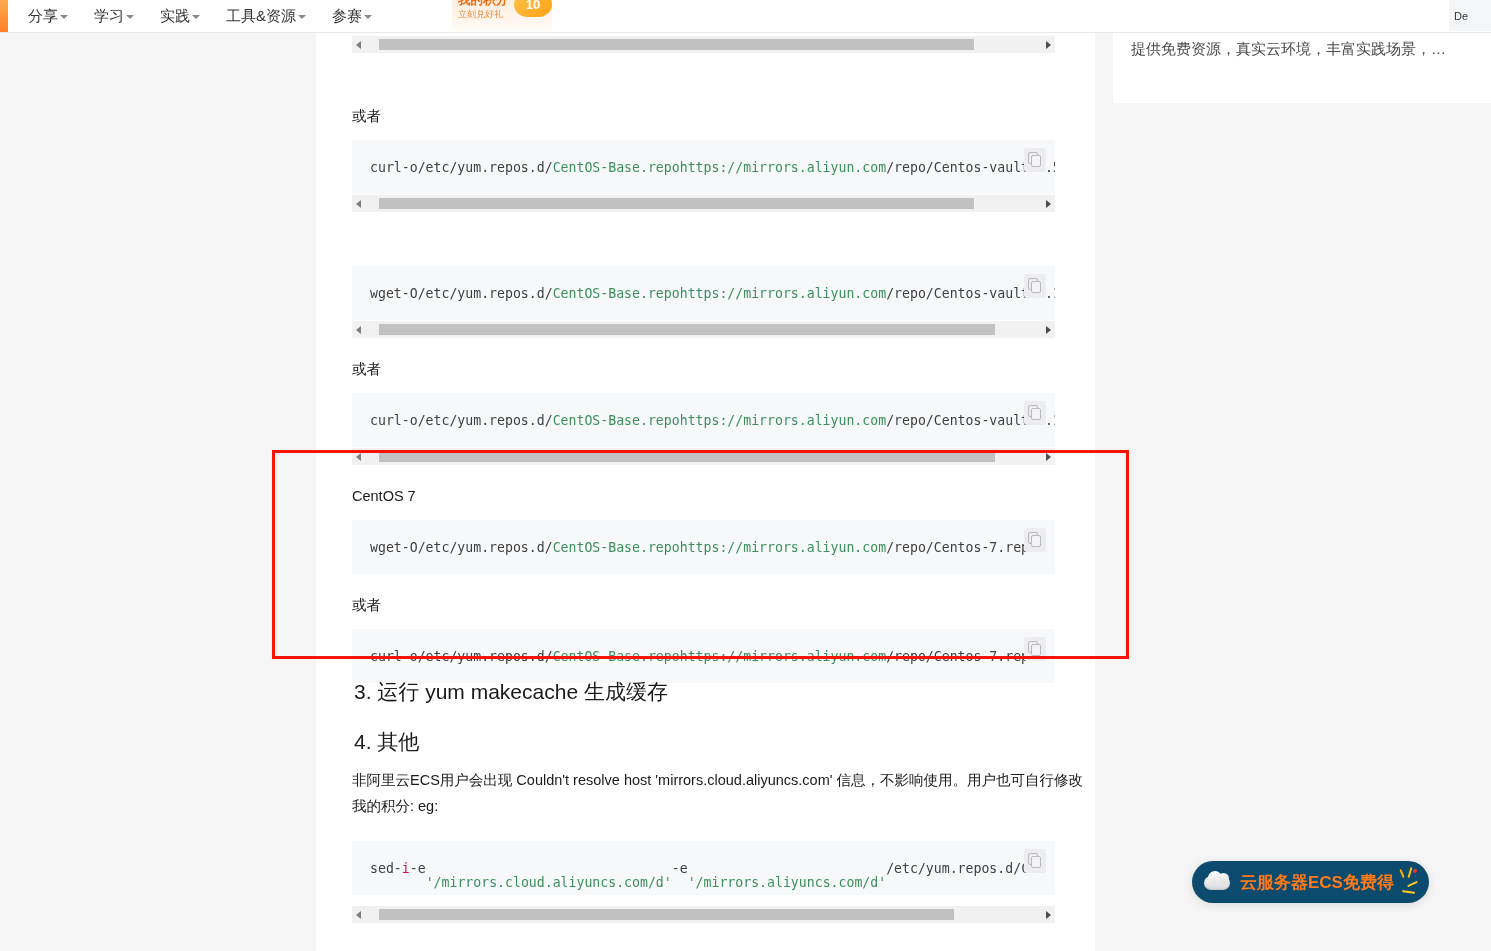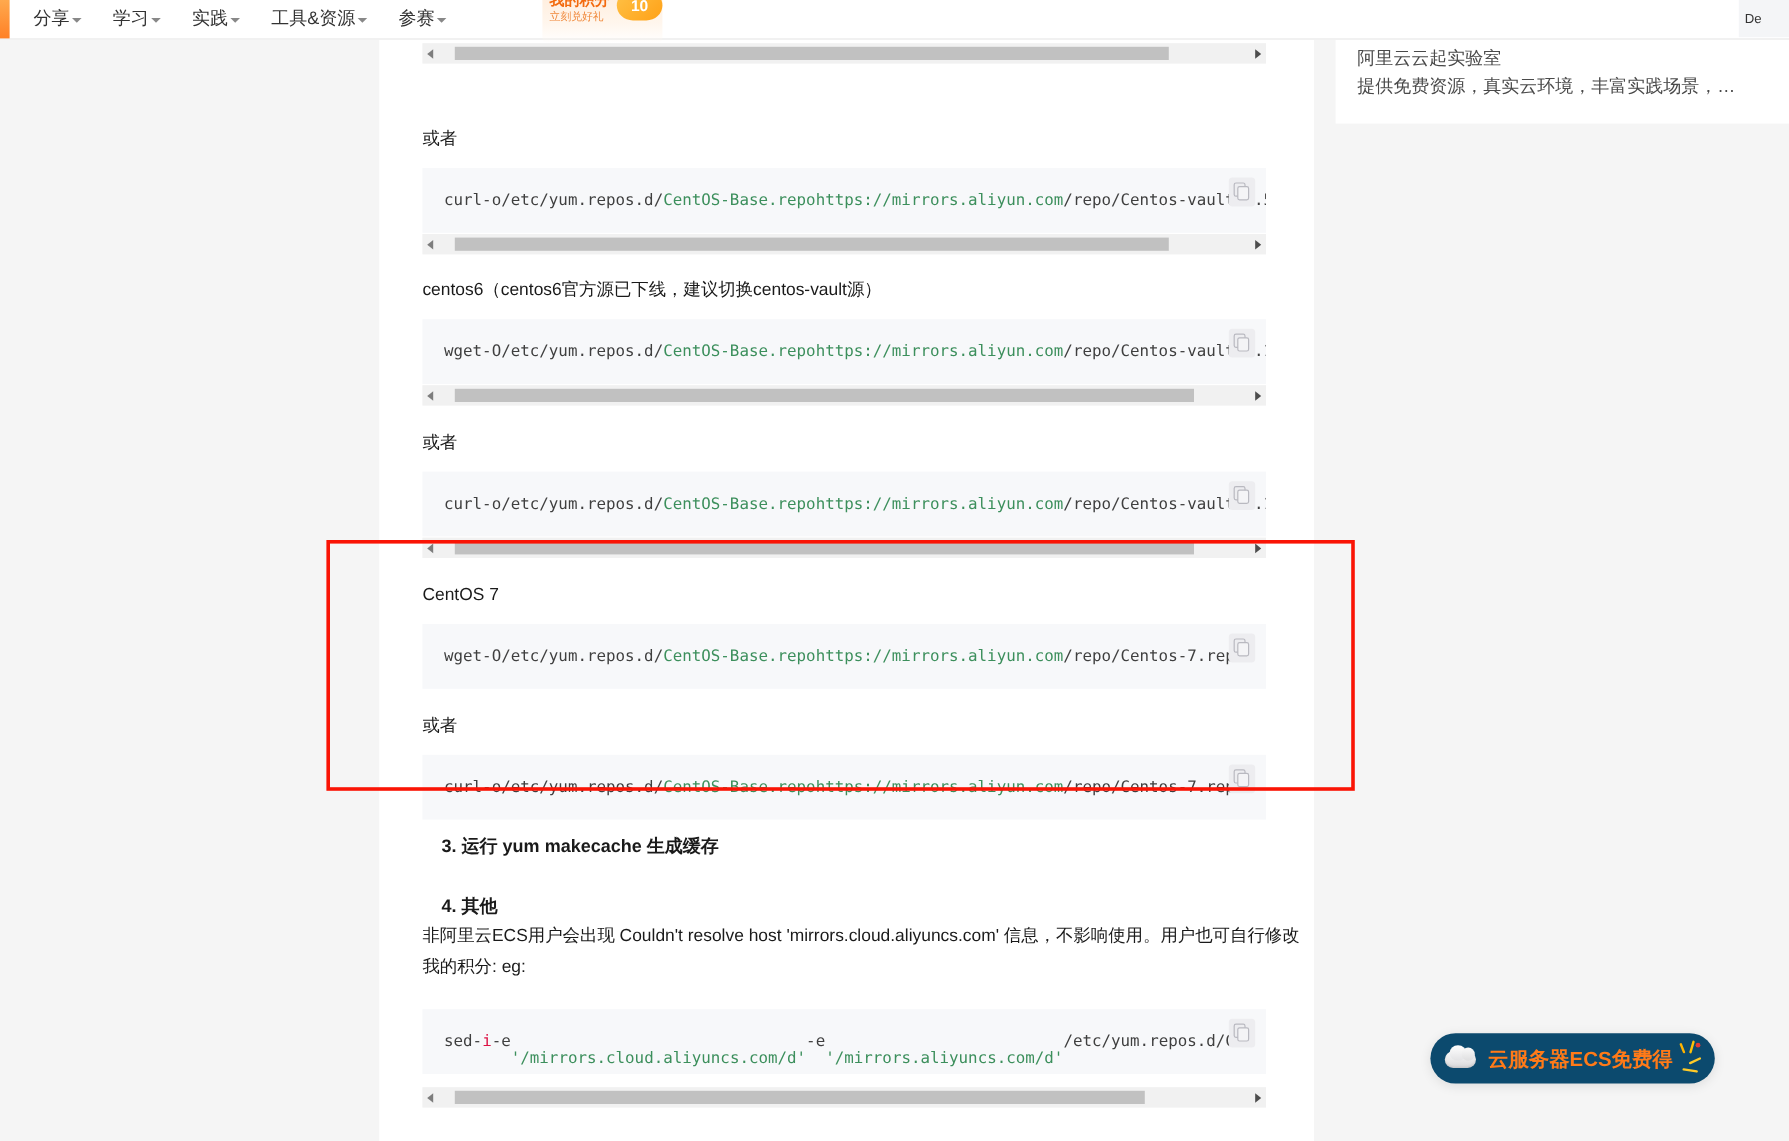--- a/index.html
+++ b/index.html
@@ -214,23 +214,23 @@
   }
   .copy-btn .sq-front {
     position: absolute; left: 7px; top: 7px;
     width: 10px; height: 12px;
     border: 1.4px solid #b9b9c0;
     border-radius: 2px;
     background: #f4f4f6;
   }
 
   .h-sec {
-    font-size: 15px; font-weight: bold;
+    font-size: 21px; font-weight: normal;
     color: #1a1a1a; line-height: 30px;
-    margin: 16px;
+    margin: 2px;
   }
 
   
   .red-rect {
     position: absolute;
     left: 272px; top: 450px;
     width: 857px; height: 209px;
     border: 3px solid #fa1405;
     pointer-events: none;
     z-index: 30;
@@ -324,21 +324,20 @@
       <span class="points-num">10</span>
     </div>
   </div>
 
   <div class="top-right-frag">
     <span>De</span>
   </div>
 </div>
 
 <div class="right-panel">
-  <div class="rp-title">阿里云云起实验室</div>
   <div class="rp-desc">提供免费资源，真实云环境，丰富实践场景，…</div>
 </div>
 
 <div class="article" id="article">
     <div class="scroll-row" style="position: absolute; left: 36px; top: 3px;">
       <div class="sb-arrow-l"></div>
       <div class="sb-track">
         <div class="sb-thumb" style="left: 2%; width: 88%;"></div>
       </div>
       <div class="sb-arrow-r"></div>
@@ -359,21 +358,20 @@
         <span class="sq-front"></span>
       </div>
     </div>
     <div class="scroll-row" style="position: absolute; left: 36px; top: 162px;">
       <div class="sb-arrow-l"></div>
       <div class="sb-track">
         <div class="sb-thumb" style="left: 2%; width: 88%;"></div>
       </div>
       <div class="sb-arrow-r"></div>
     </div>
-    <div class="para" style="position: absolute; left: 36px; top: 196px;">centos6（centos6官方源已下线，建议切换centos-vault源）</div>
     <div class="codeblock" style="position: absolute; left: 36px; top: 233px;">
       <div class="codeline" style="left: 18px;">
         <span class="tok-cmd">wget</span>
         <span class="tok-plain"> -O </span>
         <span class="tok-plain">/etc/yum.repos.d/</span>
         <span class="tok-path">CentOS-Base.repo</span>
         <span class="tok-plain"> </span>
         <span class="tok-url">https://mirrors.aliyun.com</span>
         <span class="tok-plain">/repo/Centos-vault-6.10</span>
       </div>

